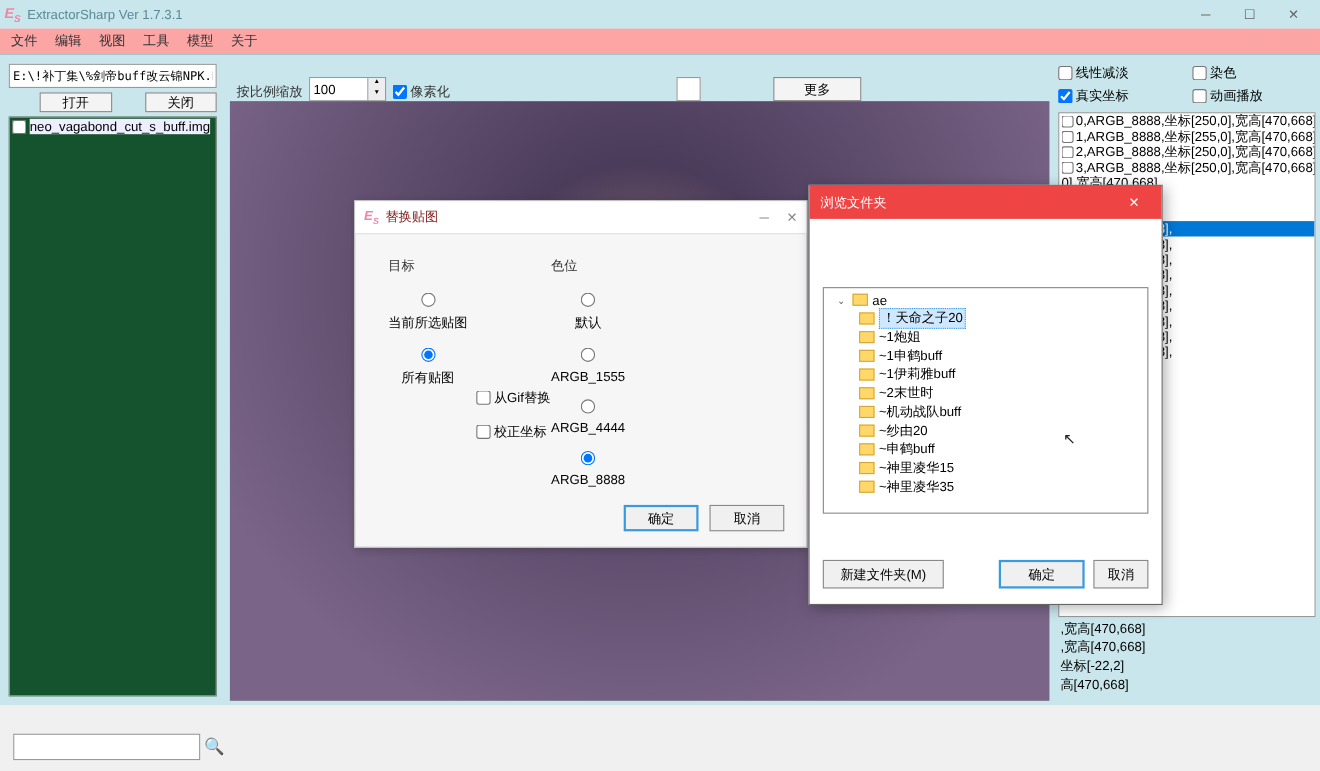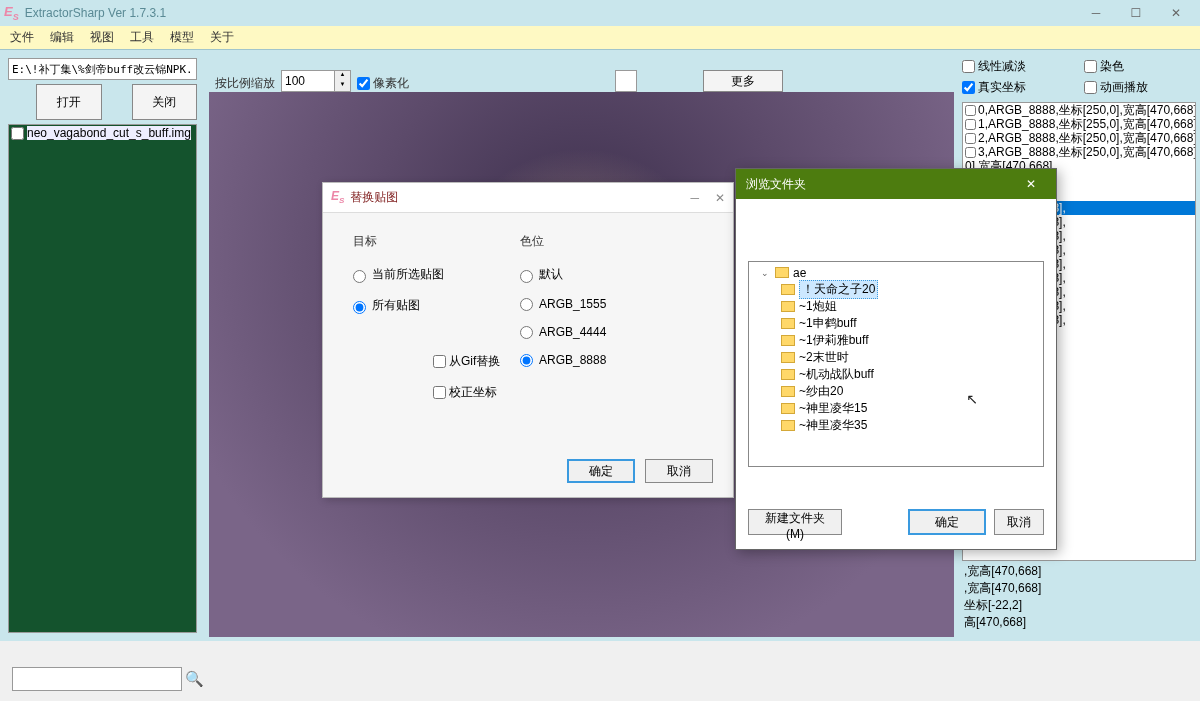--- a/index.html
+++ b/index.html
@@ -4,29 +4,29 @@
 <style>
 * { box-sizing: border-box; margin: 0; padding: 0; font-family: "Microsoft YaHei", Arial, sans-serif; font-size: 12px; }
 body { background: #f0f0f0; width: 1200px; height: 701px; overflow: hidden; position: relative; }
 
 .titlebar { height: 26px; background: #c9e6ec; display: flex; align-items: center; padding: 0 4px; }
 .titlebar .app-icon { color: #ec87a8; font-style: italic; font-weight: bold; margin-right: 6px; font-size: 13px; }
 .titlebar .title { color: #5a8a95; font-size: 12px; }
 .titlebar .win-controls { margin-left: auto; display: flex; }
 .titlebar .win-controls div { width: 40px; height: 26px; display: flex; align-items: center; justify-content: center; color: #666; }
 
-.menubar { height: 24px; background: #fef9c3; display: flex; align-items: center; padding: 0 10px; gap: 16px; color: #333; border-bottom: 1px solid #a0c5cc; }
+.menubar { height: 24px; background: #fca5a5; display: flex; align-items: center; padding: 0 10px; gap: 16px; color: #333; border-bottom: 1px solid #a0c5cc; }
 .menubar span { cursor: default; }
 
 .main-area { position: absolute; top: 50px; left: 0; right: 0; bottom: 60px; background: #c9e6ec; display: flex; }
 
 .left-panel { width: 205px; padding: 8px; display: flex; flex-direction: column; }
 .path-input { width: 100%; height: 22px; border: 1px solid #999; background: #fff; padding: 0 3px; font-size: 11px; font-family: monospace; }
 .btn-row { display: flex; gap: 2px; margin-top: 4px; }
-.btn { flex: 1; height: 36px; border: 1px solid #888; background: #f4f4f4; cursor: pointer; margin-left: 28px; }
+.btn { flex: 1; height: 18px; border: 1px solid #888; background: #f4f4f4; cursor: pointer; margin-left: 28px; }
 .file-list { flex: 1; background: #14532d; border: 1px solid #999; margin-top: 4px; overflow: auto; }
 .file-list-item { display: flex; align-items: center; padding: 1px 2px; font-family: monospace; font-size: 11px; }
 .file-list-item input { margin-right: 3px; }
 
 .center-panel { flex: 1; display: flex; flex-direction: column; }
 .toolbar-row { height: 42px; display: flex; align-items: flex-end; padding: 0 10px; gap: 6px; }
 .toolbar-row label { color: #333; }
 .spin { width: 70px; height: 22px; border: 1px solid #999; display: flex; }
 .spin input { flex: 1; border: none; padding: 0 3px; width: 50px; }
 .spin .spin-btns { width: 16px; display: flex; flex-direction: column; border-left: 1px solid #999; }
@@ -55,44 +55,44 @@
 .search-btn { width: 26px; height: 24px; display: flex; align-items: center; justify-content: center; color: #4aa8d8; font-size: 15px; }
 
 
 .dialog-replace { position: absolute; left: 322px; top: 182px; width: 412px; height: 316px; background: #f6f6f6; border: 1px solid #bbb; box-shadow: 2px 2px 8px rgba(0,0,0,0.2); }
 .dialog-replace .dlg-title { height: 30px; display: flex; align-items: center; padding: 0 8px; background: #fff; border-bottom: 1px solid #ddd; }
 .dialog-replace .dlg-title .ico { color: #ec87a8; font-style: italic; font-weight: bold; margin-right: 6px; }
 .dialog-replace .dlg-title .txt { color: #7f1d1d; }
 .dialog-replace .dlg-title .wc { margin-left: auto; display: flex; gap: 16px; color: #888; }
 .dialog-replace .body { padding: 20px 30px; display: flex; gap: 76px; }
 .dialog-replace .col h4 { font-weight: normal; color: #333; margin-bottom: 16px; }
-.dialog-replace .radio-row { display: flex; align-items: flex-end; gap: 6px; margin-bottom: 14px; font-size: 12px; }
+.dialog-replace .radio-row { display: flex; align-items: center; gap: 6px; margin-bottom: 14px; font-size: 12px; flex-direction: column; }
 .dialog-replace .radio-row input { width: 13px; height: 13px; }
 .dialog-replace .lower-checks { position: absolute; left: 90px; top: 170px; }
 .dialog-replace .lower-checks .checkbox-wrap { margin-bottom: 14px; margin-left: 20px; }
 .dialog-replace .dlg-btns { position: absolute; bottom: 14px; right: 20px; display: flex; gap: 10px; }
 .dialog-replace .dlg-btns button { width: 68px; height: 24px; border: 1px solid #888; background: #f0f0f0; }
 .dialog-replace .dlg-btns button.primary { border: 2px solid #3a9adf; }
 
 
 .dialog-browse { position: absolute; left: 735px; top: 168px; width: 322px; height: 382px; background: #fff; border: 1px solid #666; box-shadow: 3px 3px 12px rgba(0,0,0,0.3); }
-.dialog-browse .dlg-title { height: 30px; background: #4d7c0f; color: #fff; display: flex; align-items: center; padding: 0 10px; }
+.dialog-browse .dlg-title { height: 30px; background: #ef4444; color: #fff; display: flex; align-items: center; padding: 0 10px; }
 .dialog-browse .dlg-title .close { margin-left: auto; width: 30px; text-align: center; }
 .dialog-browse .tree-wrap { position: absolute; top: 92px; left: 12px; right: 12px; height: 206px; border: 1px solid #888; overflow: scroll; background: #fff; }
 .dialog-browse .tree { padding: 2px; }
 .dialog-browse .tree-row { display: flex; align-items: center; height: 17px; padding-left: 30px; gap: 4px; white-space: nowrap; }
 .dialog-browse .tree-row.root { padding-left: 10px; }
 .dialog-browse .tree-row .exp { width: 10px; color: #666; font-size: 9px; }
 .dialog-browse .tree-row .folder { width: 14px; height: 11px; background: #ffd869; border: 1px solid #d4a838; }
 .dialog-browse .tree-row.selected span.label { background: #cde8ff; border: 1px dotted #3a9adf; padding: 0 2px; }
 .dialog-browse .cursor { position: absolute; right: 78px; top: 222px; font-size: 14px; color: #222; pointer-events: none; }
 .dialog-browse .dlg-btns { position: absolute; bottom: 14px; left: 12px; right: 12px; display: flex; gap: 8px; }
 .dialog-browse .dlg-btns button { height: 26px; border: 1px solid #888; background: #f0f0f0; padding: 0 12px; }
 .dialog-browse .dlg-btns button.primary { border: 2px solid #3a9adf; width: 78px; }
-.dialog-browse .dlg-btns button.newf { width: 94px; }
+.dialog-browse .dlg-btns button.newf { width: 110px; }
 .dialog-browse .dlg-btns .gap { flex: 1; }
 </style>
 </head>
 <body>
 
 <div class="titlebar">
   <span class="app-icon">E<sub style="font-size:9px">S</sub></span>
   <span class="title">ExtractorSharp Ver 1.7.3.1</span>
   <div class="win-controls">
     <div>─</div>
@@ -329,20 +329,24 @@
       <div class="tree-row">
           <span class="folder"></span>
           <span class="label">~机动战队buff</span>
         </div>
       <div class="tree-row">
           <span class="folder"></span>
           <span class="label">~纱由20</span>
         </div>
       <div class="tree-row">
           <span class="folder"></span>
+          <span class="label">~申鹤buff</span>
+        </div>
+      <div class="tree-row">
+          <span class="folder"></span>
           <span class="label">~神里凌华15</span>
         </div>
       <div class="tree-row">
           <span class="folder"></span>
           <span class="label">~神里凌华35</span>
         </div>
     </div>
   </div>
   <div class="cursor">↖</div>
   <div class="dlg-btns">

